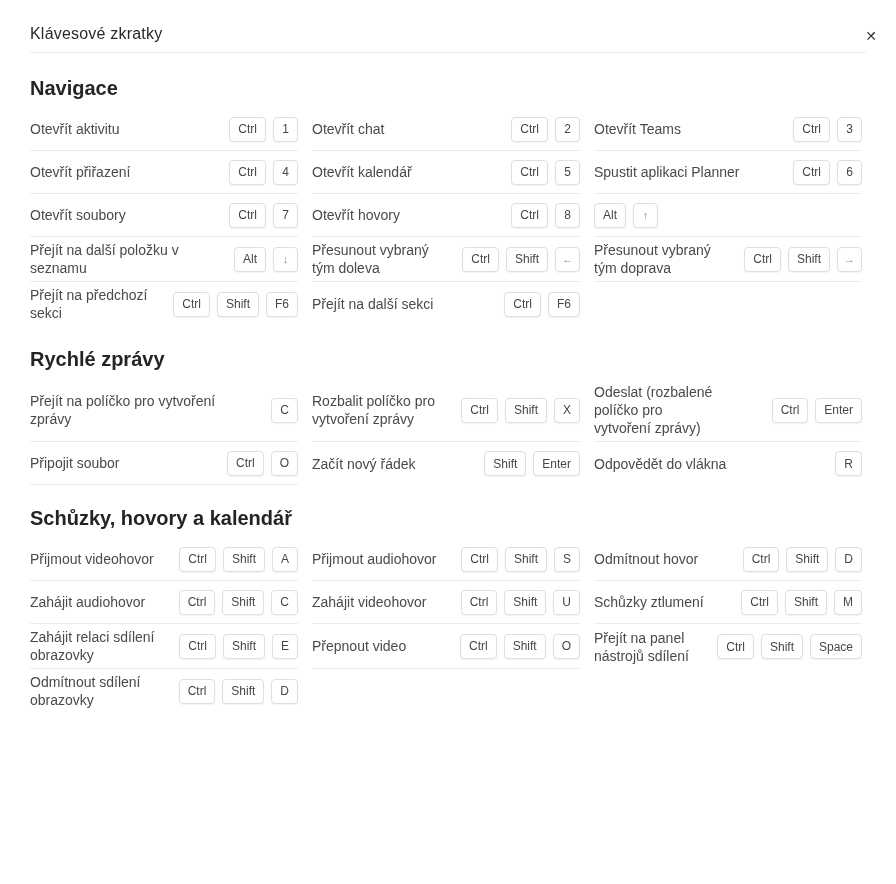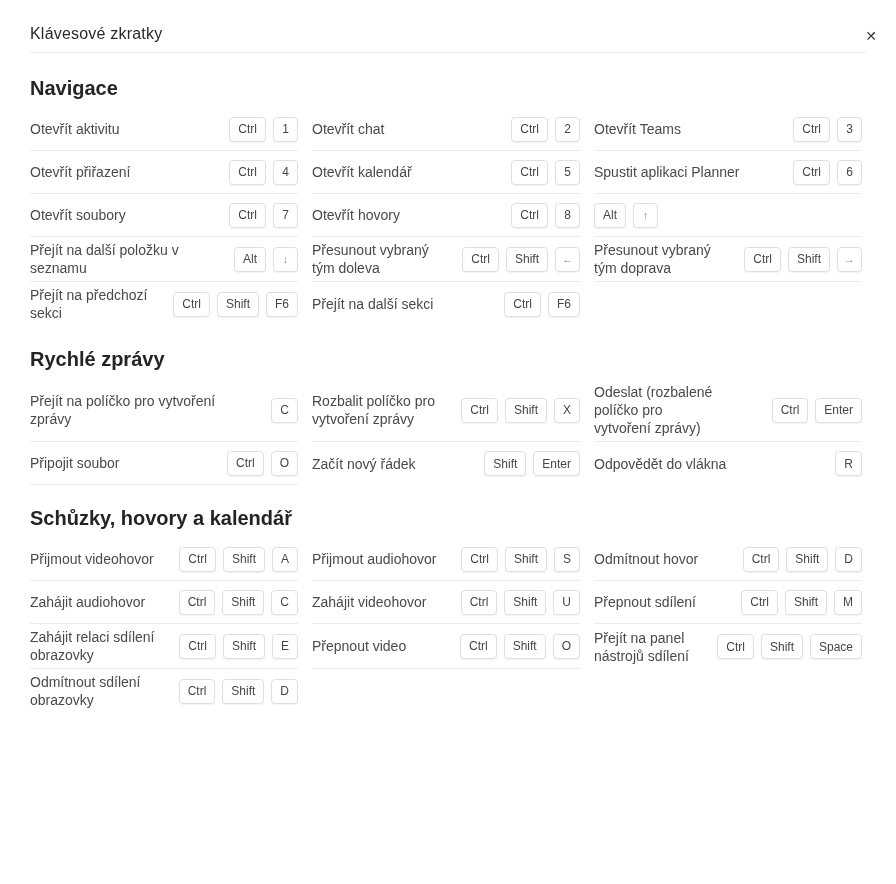--- a/index.html
+++ b/index.html
@@ -302,21 +302,21 @@
           </div>
           <div class="cell">
             <div class="shortcut-label">Zahájit videohovor</div>
             <div class="keys">
               <span class="key">Ctrl</span>
               <span class="key">Shift</span>
               <span class="key">U</span>
             </div>
           </div>
           <div class="cell">
-            <div class="shortcut-label">Přepnout sdílení</div>
+            <div class="shortcut-label">Schůzky ztlumení</div>
             <div class="keys">
               <span class="key">Ctrl</span>
               <span class="key">Shift</span>
               <span class="key">M</span>
             </div>
           </div>
           <div class="cell">
             <div class="shortcut-label">Zahájit relaci sdílení obrazovky</div>
             <div class="keys">
               <span class="key">Ctrl</span>

